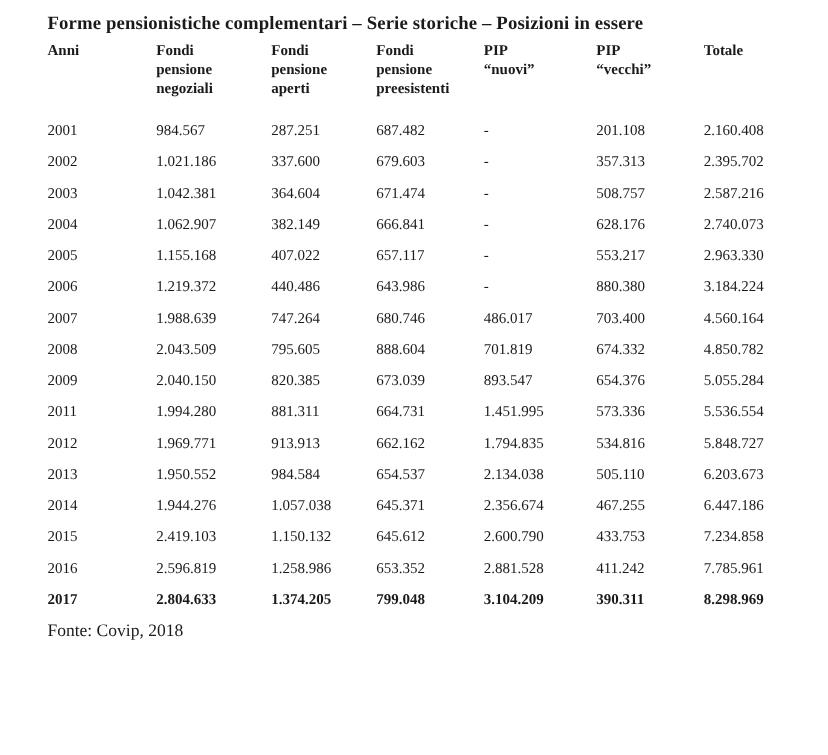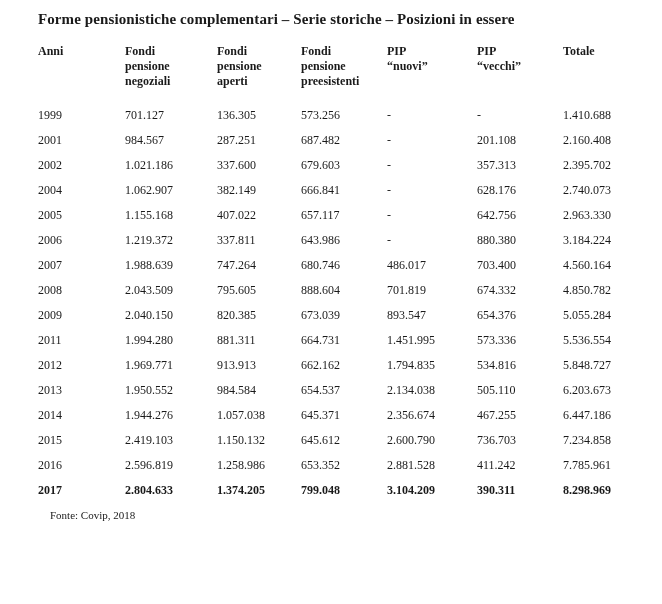--- a/index.html
+++ b/index.html
@@ -22,21 +22,21 @@
     font-size: 15px;
     line-height: 19px;
     font-weight: bold;
     margin: 0;
     letter-spacing: 0.1px;
   }
   table.data-table {
     border-collapse: collapse;
     table-layout: fixed;
     width: 624px;
-    margin-top: 15px;
+    margin-top: 4px;
   }
   col.c1 { width: 87px; }
   col.c2 { width: 92px; }
   col.c3 { width: 84px; }
   col.c4 { width: 86px; }
   col.c5 { width: 90px; }
   col.c6 { width: 86px; }
   col.c7 { width: 99px; }
   thead th {
     text-align: left;
@@ -54,22 +54,22 @@
     line-height: 14px;
     height: 25px;
     padding: 0 4px 0 0;
     vertical-align: middle;
     white-space: nowrap;
   }
   tbody tr.bold td {
     font-weight: bold;
   }
   .fonte {
-    font-size: 11px;
-    margin: 7px 0 0 12px;
+    font-size: 14px;
+    margin: 7px 0 0 0;
   }
 </style>
 </head>
 <body>
 
 <div class="doc">
   <h1 class="title">Forme pensionistiche complementari – Serie storiche – Posizioni in essere</h1>
 
   <table class="data-table">
     <colgroup>
@@ -109,68 +109,68 @@
             <span class="hline">PIP</span>
             <span class="hline">“vecchi”</span>
           </th>
           <th>
             <span class="hline">Totale</span>
           </th>
         </tr>
     </thead>
     <tbody>
         <tr>
-          <td>1999</td>
-          <td>701.127</td>
-          <td>136.305</td>
-          <td>573.256</td>
-          <td>-</td>
-          <td>-</td>
-          <td>1.410.688</td>
-        </tr>
-        <tr>
           <td>2001</td>
           <td>984.567</td>
           <td>287.251</td>
           <td>687.482</td>
           <td>-</td>
           <td>201.108</td>
           <td>2.160.408</td>
         </tr>
         <tr>
           <td>2002</td>
           <td>1.021.186</td>
           <td>337.600</td>
           <td>679.603</td>
           <td>-</td>
           <td>357.313</td>
           <td>2.395.702</td>
         </tr>
         <tr>
+          <td>2003</td>
+          <td>1.042.381</td>
+          <td>364.604</td>
+          <td>671.474</td>
+          <td>-</td>
+          <td>508.757</td>
+          <td>2.587.216</td>
+        </tr>
+        <tr>
           <td>2004</td>
           <td>1.062.907</td>
           <td>382.149</td>
           <td>666.841</td>
           <td>-</td>
           <td>628.176</td>
           <td>2.740.073</td>
         </tr>
         <tr>
           <td>2005</td>
           <td>1.155.168</td>
           <td>407.022</td>
           <td>657.117</td>
           <td>-</td>
-          <td>642.756</td>
+          <td>553.217</td>
           <td>2.963.330</td>
         </tr>
         <tr>
           <td>2006</td>
           <td>1.219.372</td>
-          <td>337.811</td>
+          <td>440.486</td>
           <td>643.986</td>
           <td>-</td>
           <td>880.380</td>
           <td>3.184.224</td>
         </tr>
         <tr>
           <td>2007</td>
           <td>1.988.639</td>
           <td>747.264</td>
           <td>680.746</td>
@@ -231,21 +231,21 @@
           <td>2.356.674</td>
           <td>467.255</td>
           <td>6.447.186</td>
         </tr>
         <tr>
           <td>2015</td>
           <td>2.419.103</td>
           <td>1.150.132</td>
           <td>645.612</td>
           <td>2.600.790</td>
-          <td>736.703</td>
+          <td>433.753</td>
           <td>7.234.858</td>
         </tr>
         <tr>
           <td>2016</td>
           <td>2.596.819</td>
           <td>1.258.986</td>
           <td>653.352</td>
           <td>2.881.528</td>
           <td>411.242</td>
           <td>7.785.961</td>

